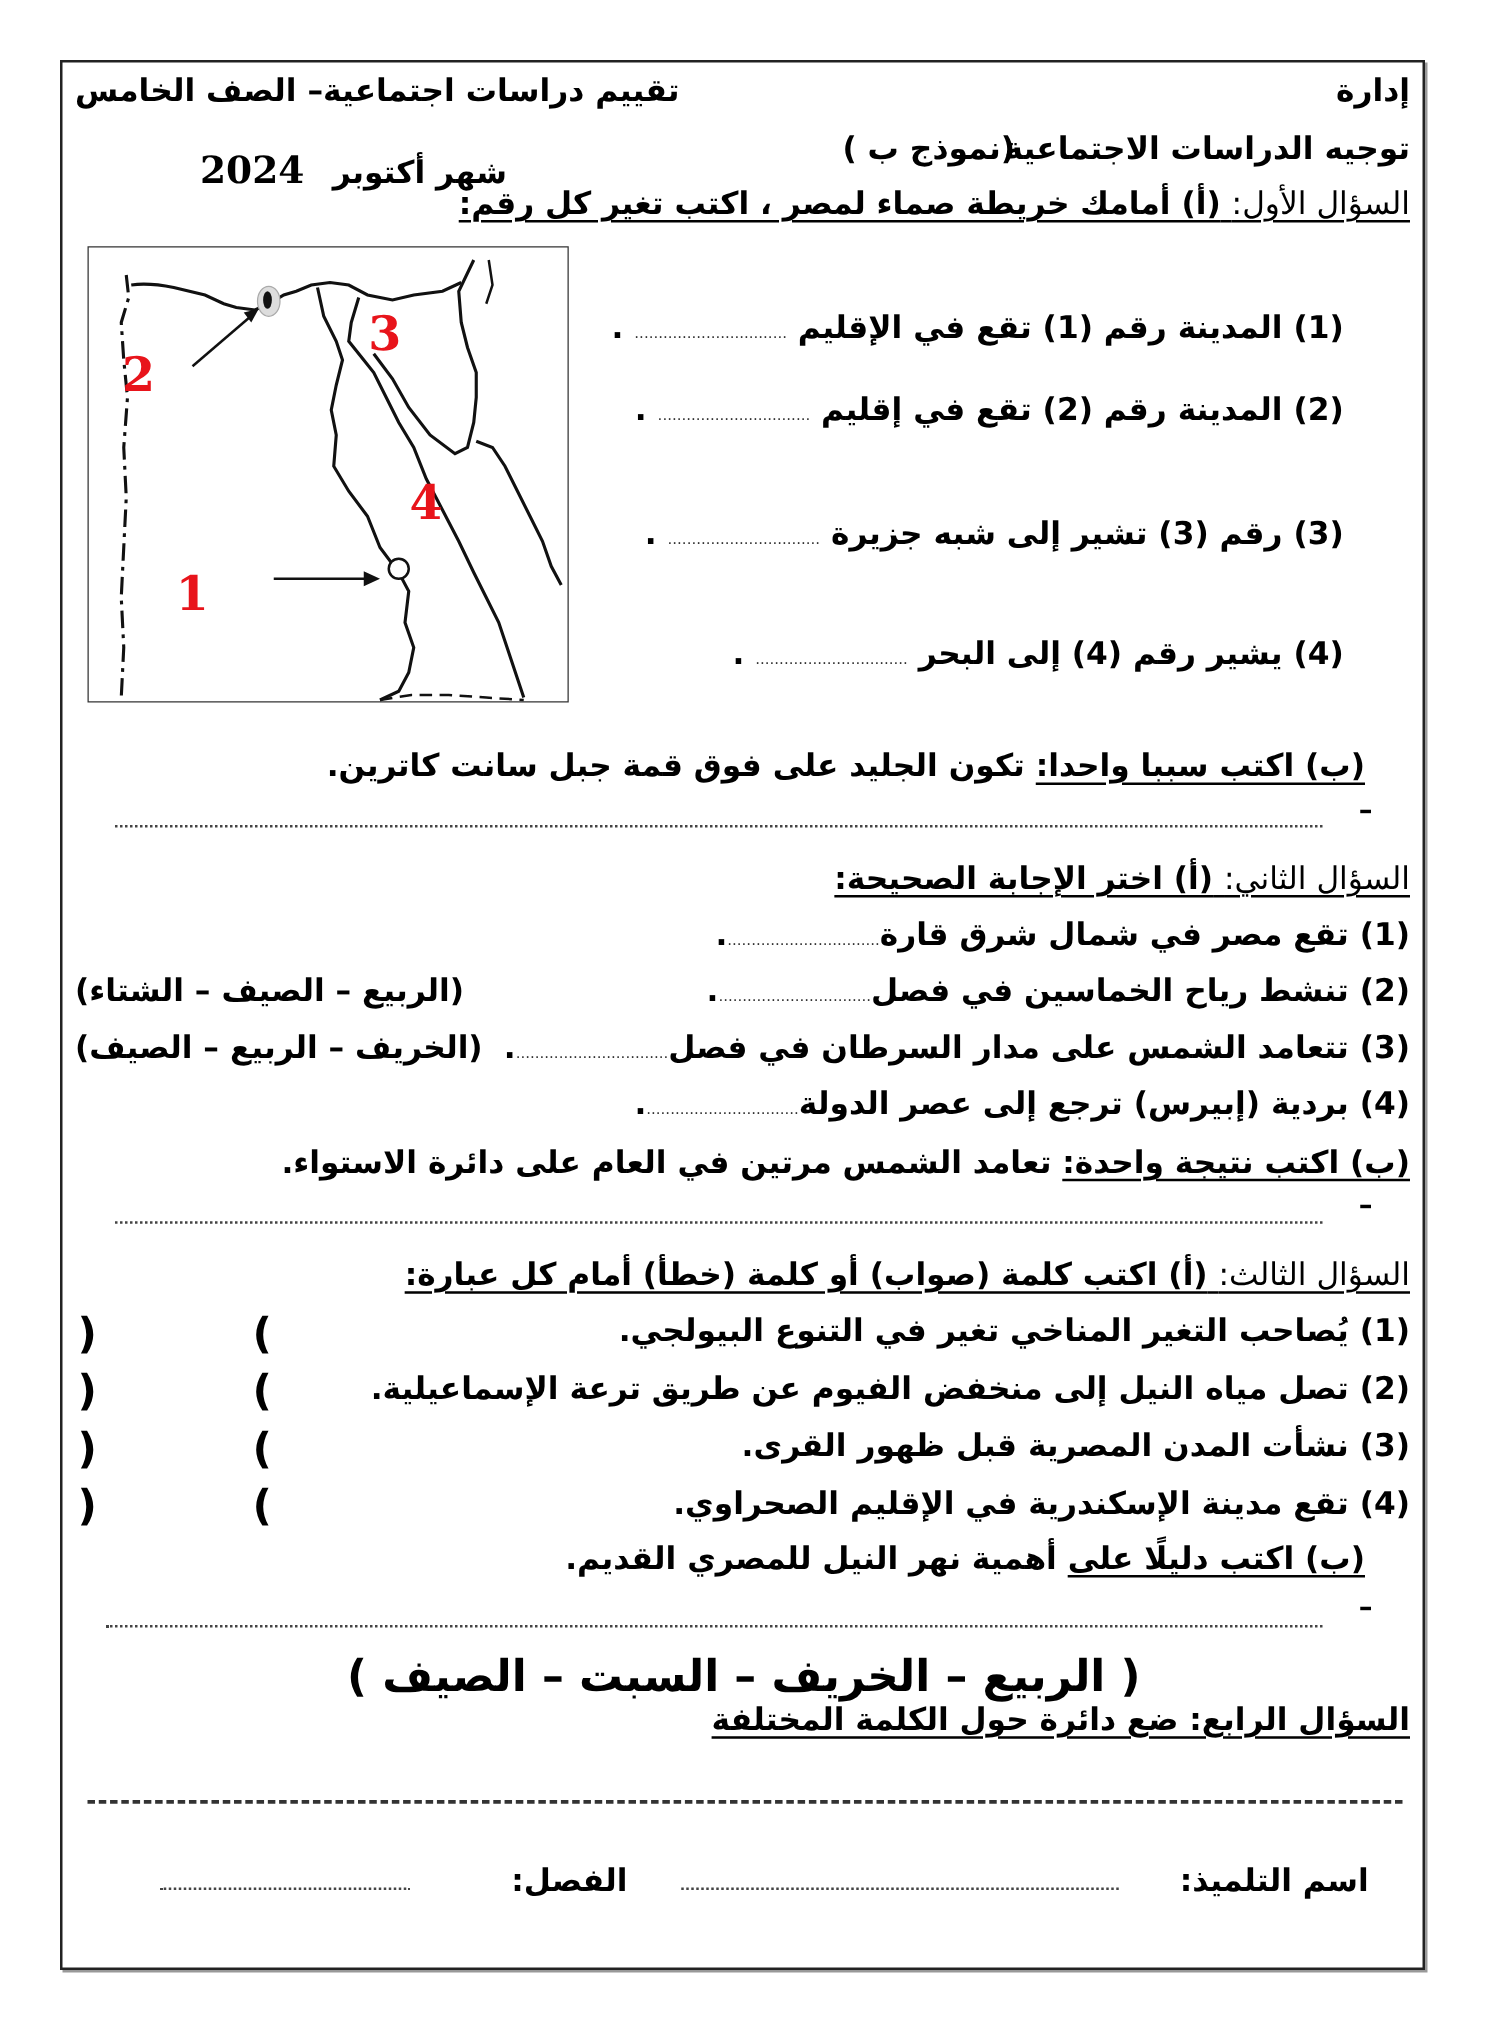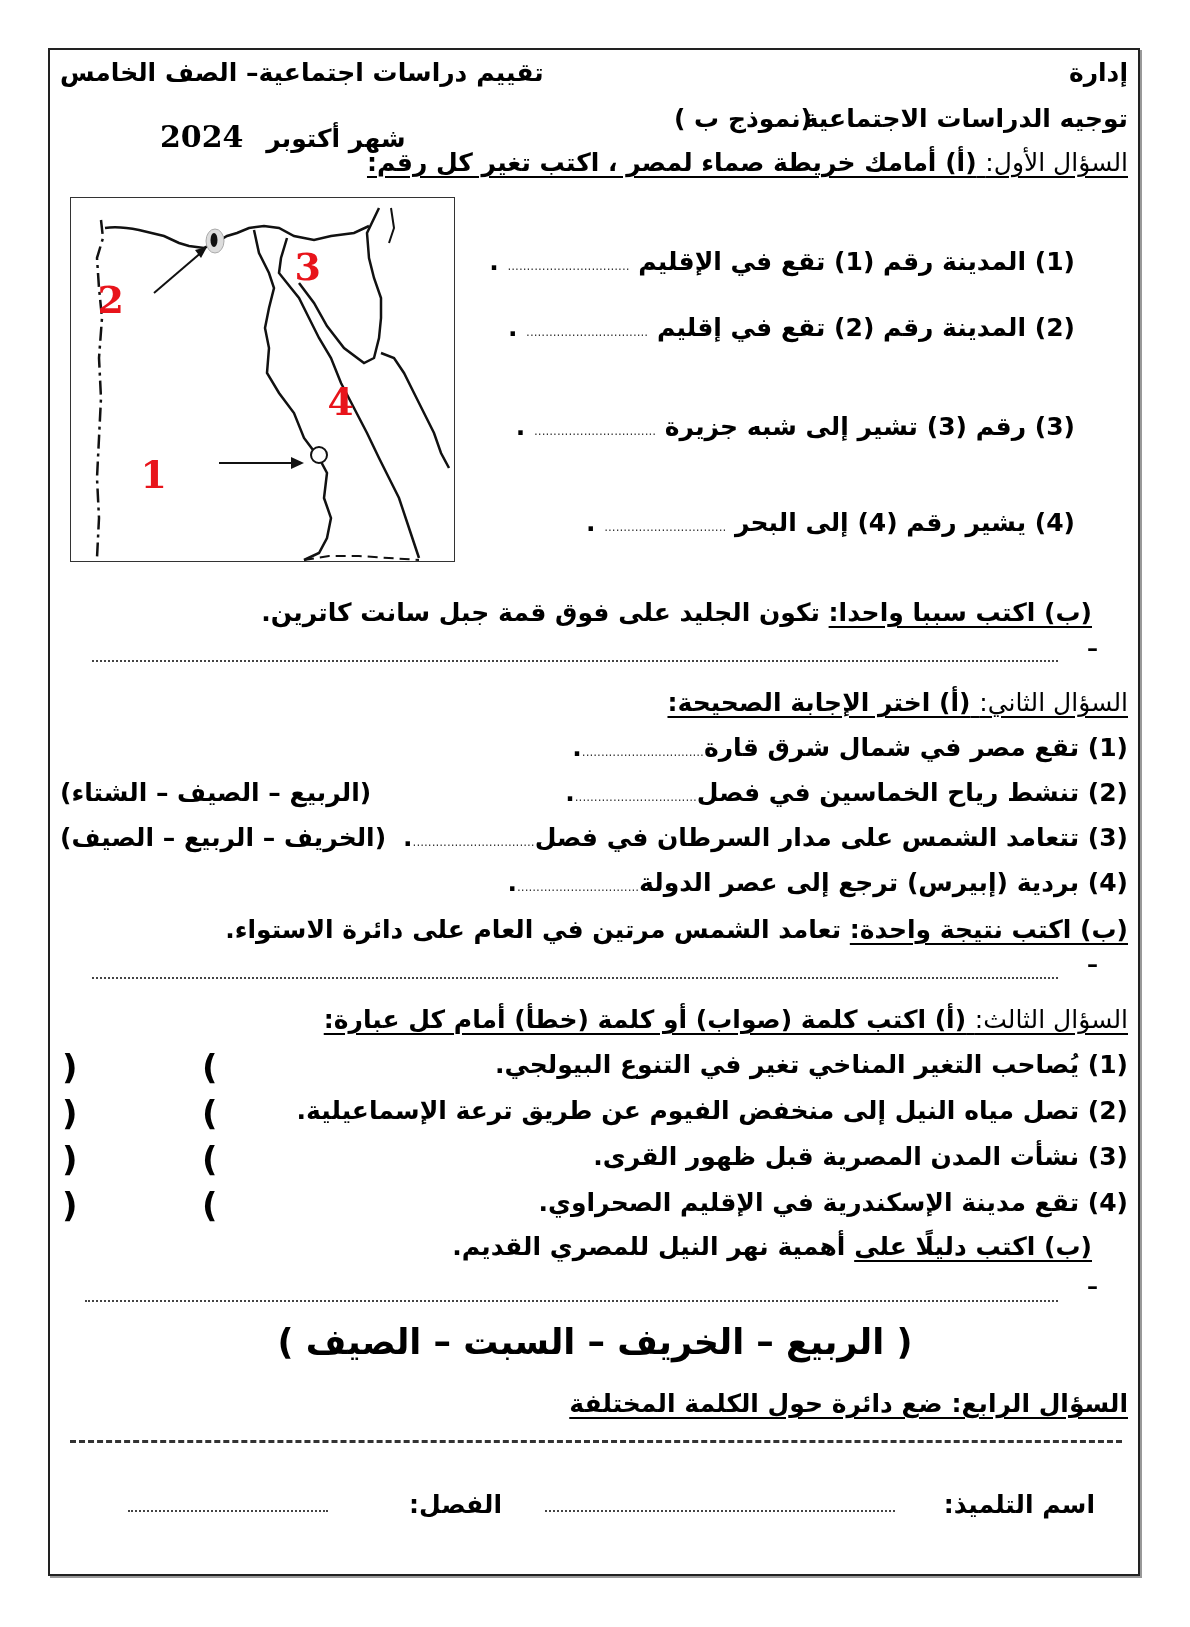--- a/index.html
+++ b/index.html
@@ -167,21 +167,21 @@
     <span style="position:absolute;left:0">(</span>
     <span style="position:absolute;left:140px">)</span>
   </div>
 
 <div class="abs q" style="right:98px; top:1232px;">
   <span class="u">(ب) اكتب دليلًا على</span><span> أهمية نهر النيل للمصري القديم.</span>
 </div>
 <div class="abs dash-mark" style="right:92px; top:1274px;">–</div>
 <div class="dotline" style="left:85px; width:973px; top:1300px;"></div>
 
-<div class="abs q u" style="right:62px; top:1389px;">السؤال الرابع: ضع دائرة حول الكلمة المختلفة</div>
+<div class="abs q u" style="right:62px; top:1361px;">السؤال الرابع: ضع دائرة حول الكلمة المختلفة</div>
 <div class="abs q" style="left:0; right:0; top:1322px; text-align:center; font-size:35px;">( الربيع – الخريف – السبت – الصيف )</div>
 
 <div class="sepline"></div>
 
 <div class="abs q" style="right:95px; top:1490px;">اسم التلميذ:</div>
 <div class="dotline" style="left:545px; width:350px; top:1510px;"></div>
 <div class="abs q" style="right:688px; top:1490px;">الفصل:</div>
 <div class="dotline" style="left:128px; width:200px; top:1510px;"></div>
 
 </body></html>

